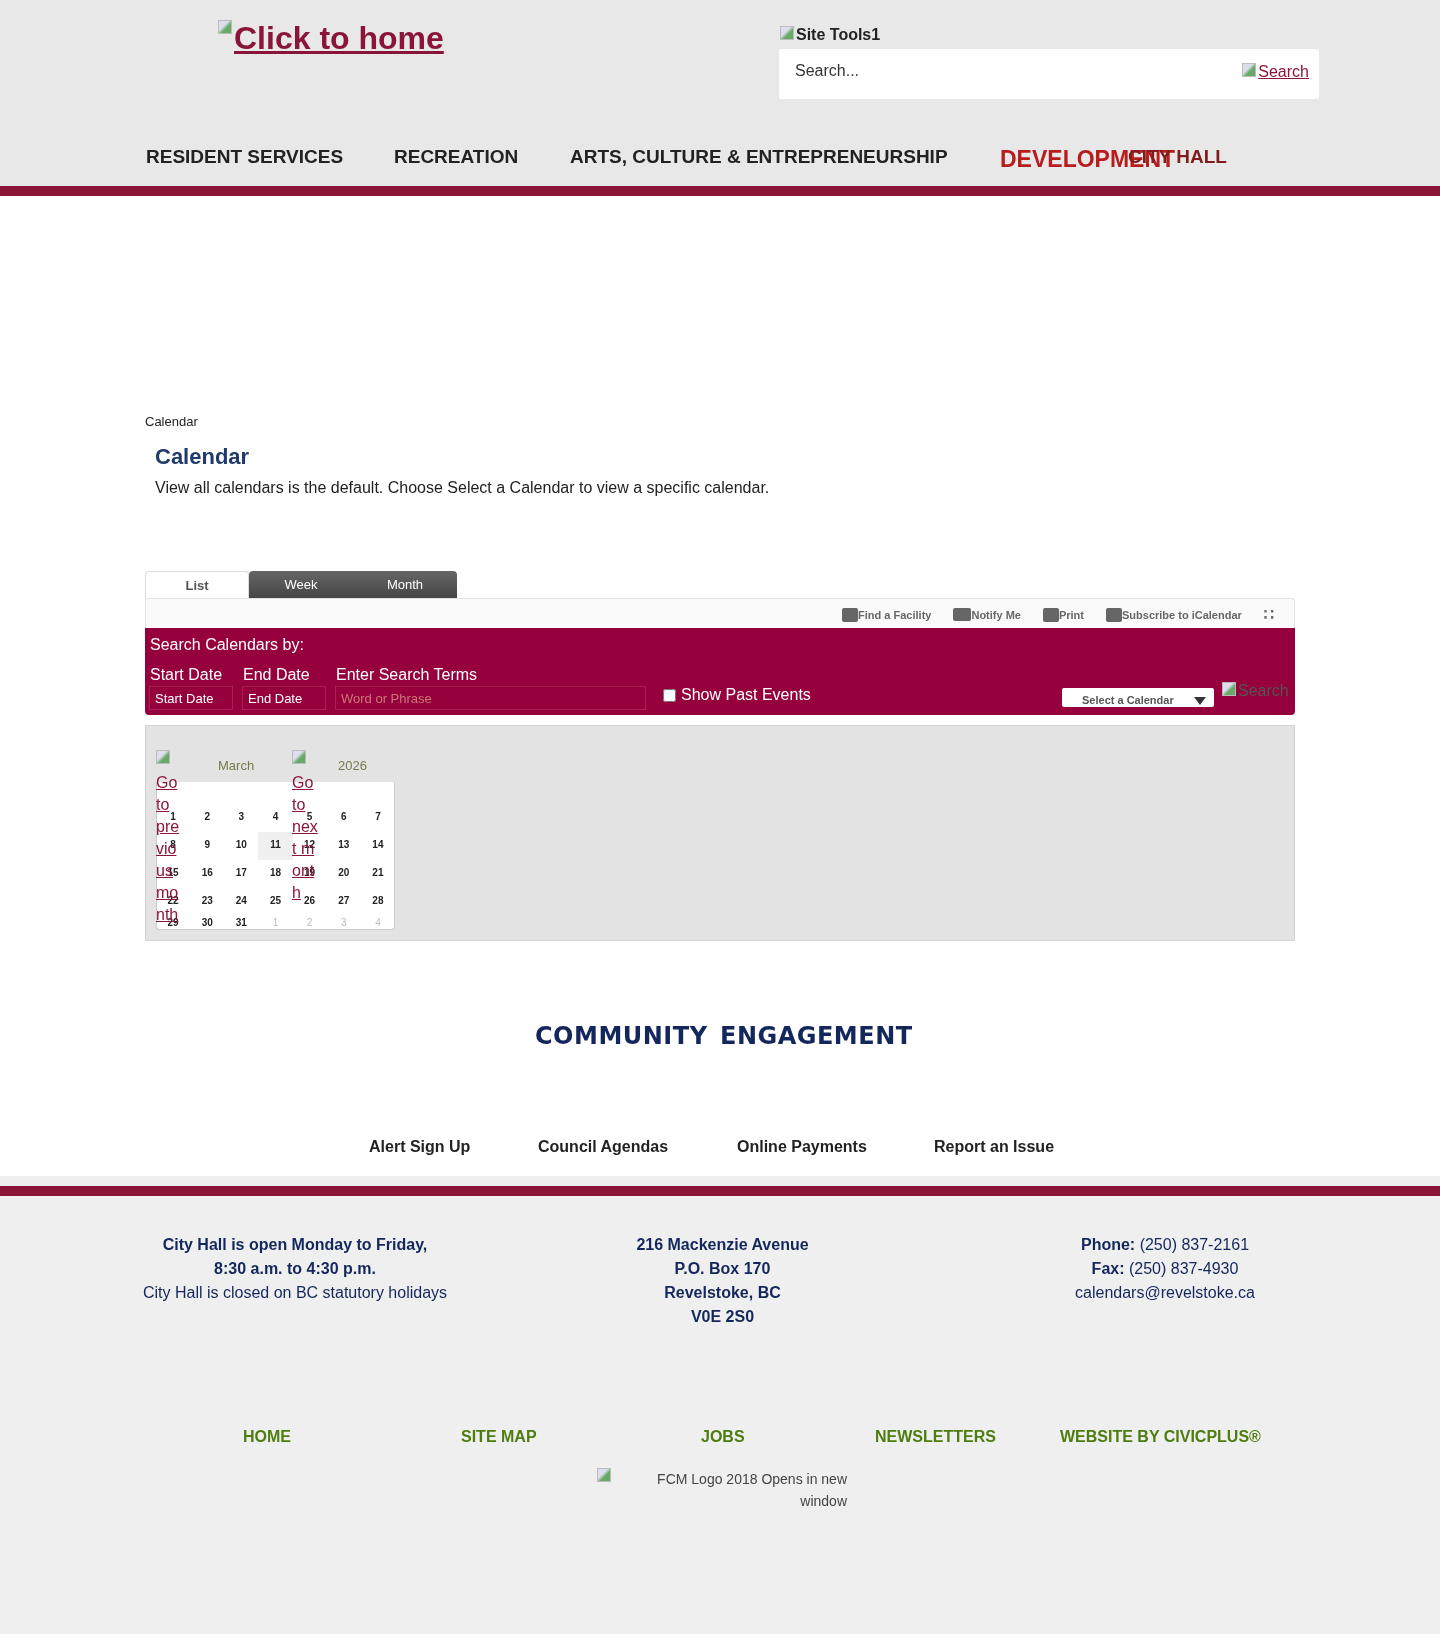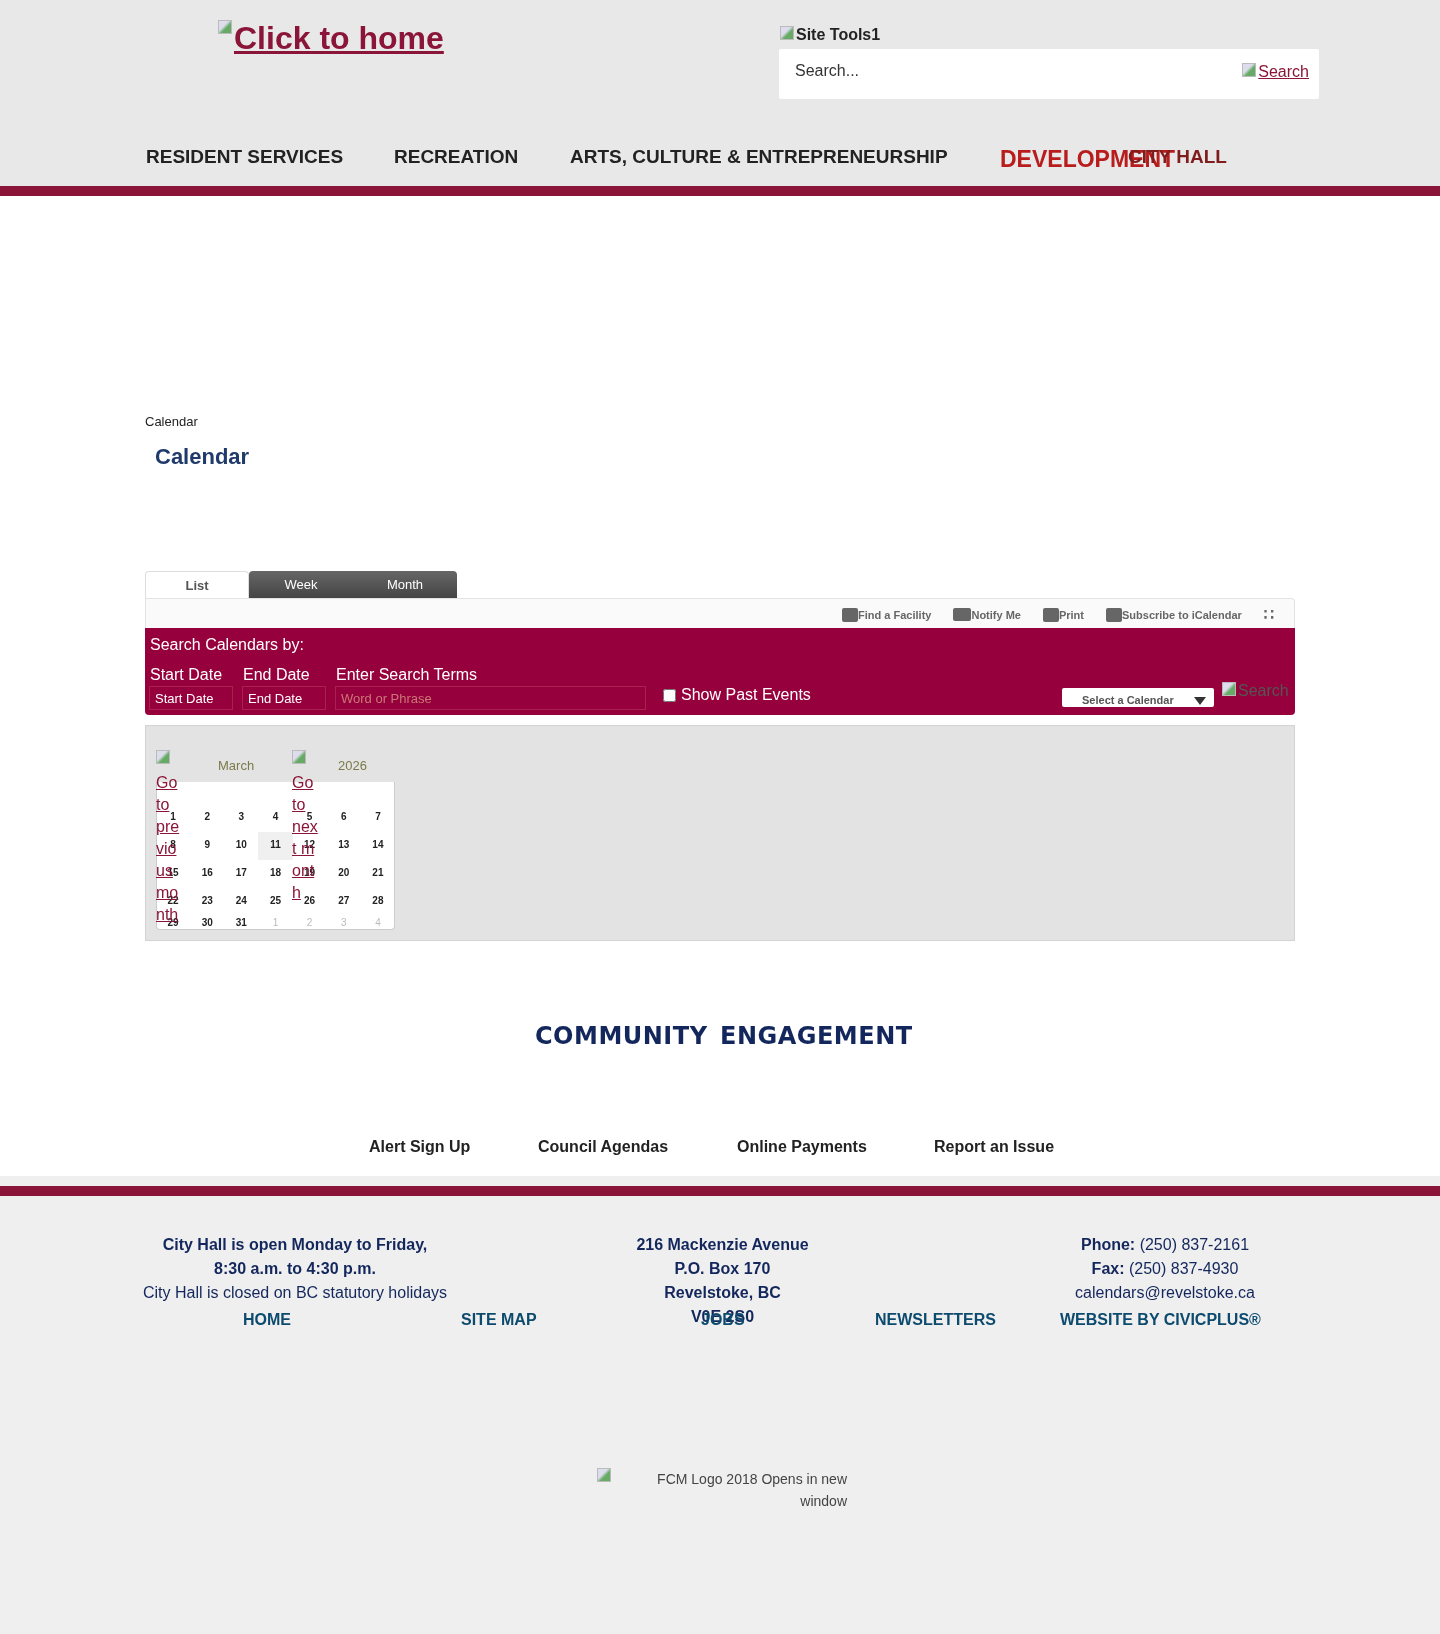--- a/index.html
+++ b/index.html
@@ -50,21 +50,21 @@
 .row{display:flex;height:28px}
 .row span{flex:1;text-align:center;font-size:10px;font-weight:bold;line-height:26px;color:#222}
 .row span.o{color:#bbb;font-weight:normal}
 .row span.t{background:#f0f0f0}
 .navimg{position:absolute;font-size:16px;color:#8a1538;text-decoration:underline;line-height:22px;width:26px;word-break:break-all}
 .ce{position:absolute;top:826px;font-size:24px;font-weight:bold;color:#13275c;letter-spacing:0.5px;font-family:"DejaVu Sans",sans-serif}
 .quick{position:absolute;top:942px;font-size:16px;font-weight:bold;color:#222}
 .bar2{position:absolute;left:0;top:1186px;width:1440px;height:10px;background:#8a1538}
 .f{position:absolute;text-align:center;font-size:16px;color:#13275c;line-height:24px}
 .f b{font-weight:bold}
-.fl{position:absolute;top:1311px;font-size:16px;font-weight:bold;color:#0c4a6e}
+.fl{position:absolute;top:1428px;font-size:16px;font-weight:bold;color:#4d7c0f}
 .fcm{position:absolute;left:597px;top:1468px;width:250px;text-align:right;font-size:14px;color:#444;line-height:22px}
 </style>
 </head>
 <body>
 
 <div class="header">
   <a class="home-link"><span class="broken"></span><span>Click to home</span></a>
   <div class="sitetools"><span class="broken"></span><span>Site Tools1</span></div>
   <div class="searchbox">
     <input placeholder="Search..." style="">
@@ -76,20 +76,21 @@
     <a style="position:absolute;left:570px;top:146px;font-size:19px;font-weight:bold;color:#222">ARTS, CULTURE &amp; ENTREPRENEURSHIP</a>
     <a style="position:absolute;left:1000px;top:146px;font-size:23px;font-weight:bold;color:#b91c1c">DEVELOPMENT</a>
     <a style="position:absolute;left:1128px;top:146px;font-size:19px;font-weight:bold;color:#7f1d1d">CITY HALL</a>
   </div>
 </div>
 <div class="bar"></div>
 
 <div class="main">
   <div class="crumb">Calendar</div>
   <h1 class="title">Calendar</h1>
+  <p class="p1">View all calendars is the default. Choose Select a Calendar to view a specific calendar.</p>
 
   <div class="tabs">
     <div class="tab active">List</div>
     <div class="tab dark first">Week</div>
     <div class="tab dark last">Month</div>
   </div>
 
   <div class="toolbar">
     <div class="tools">
       <span class="it">

